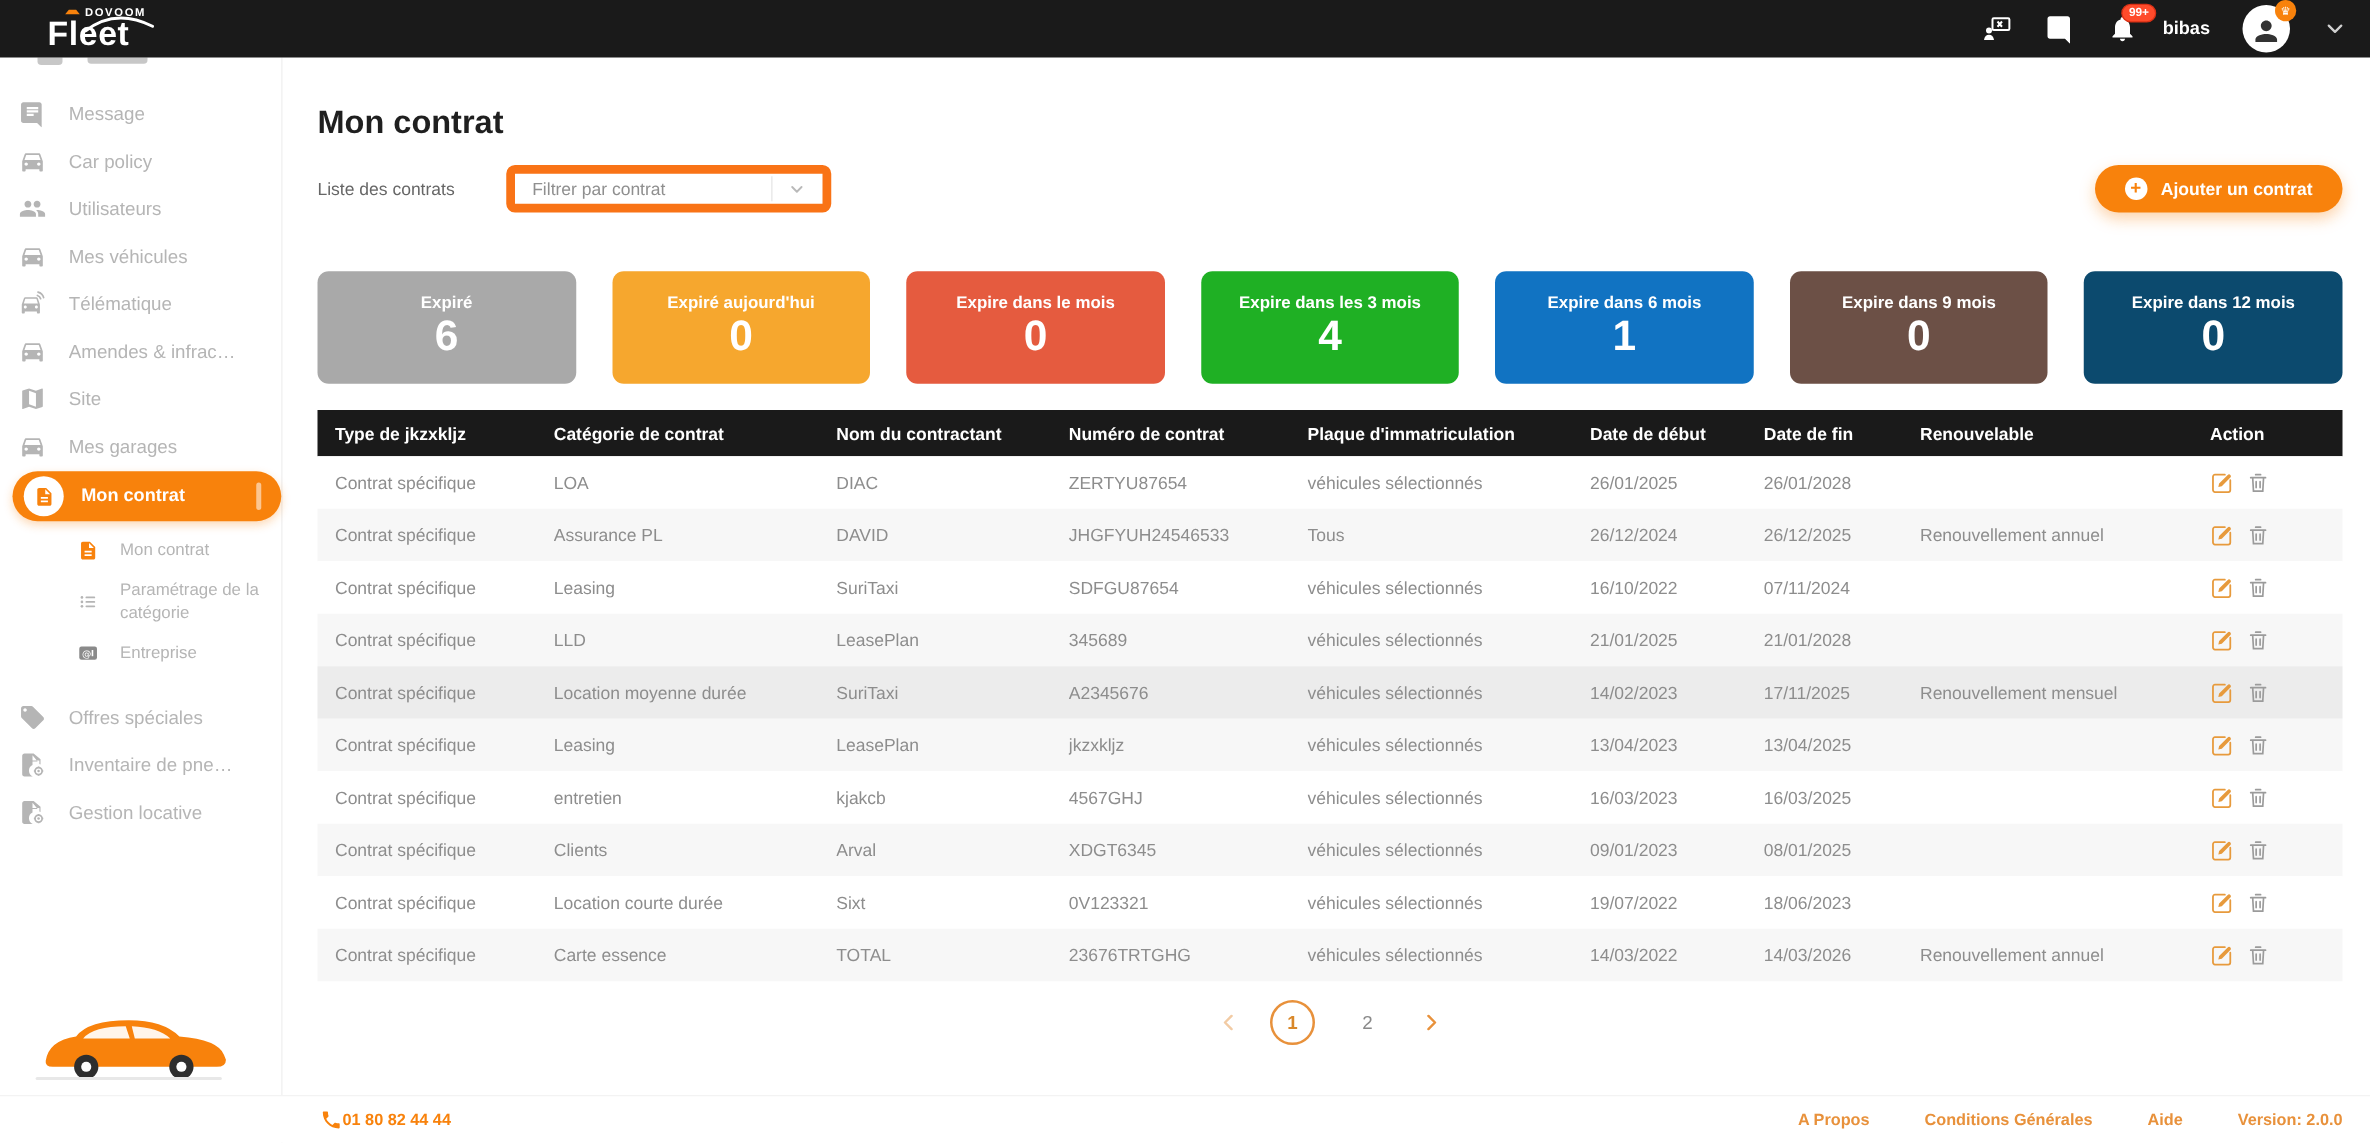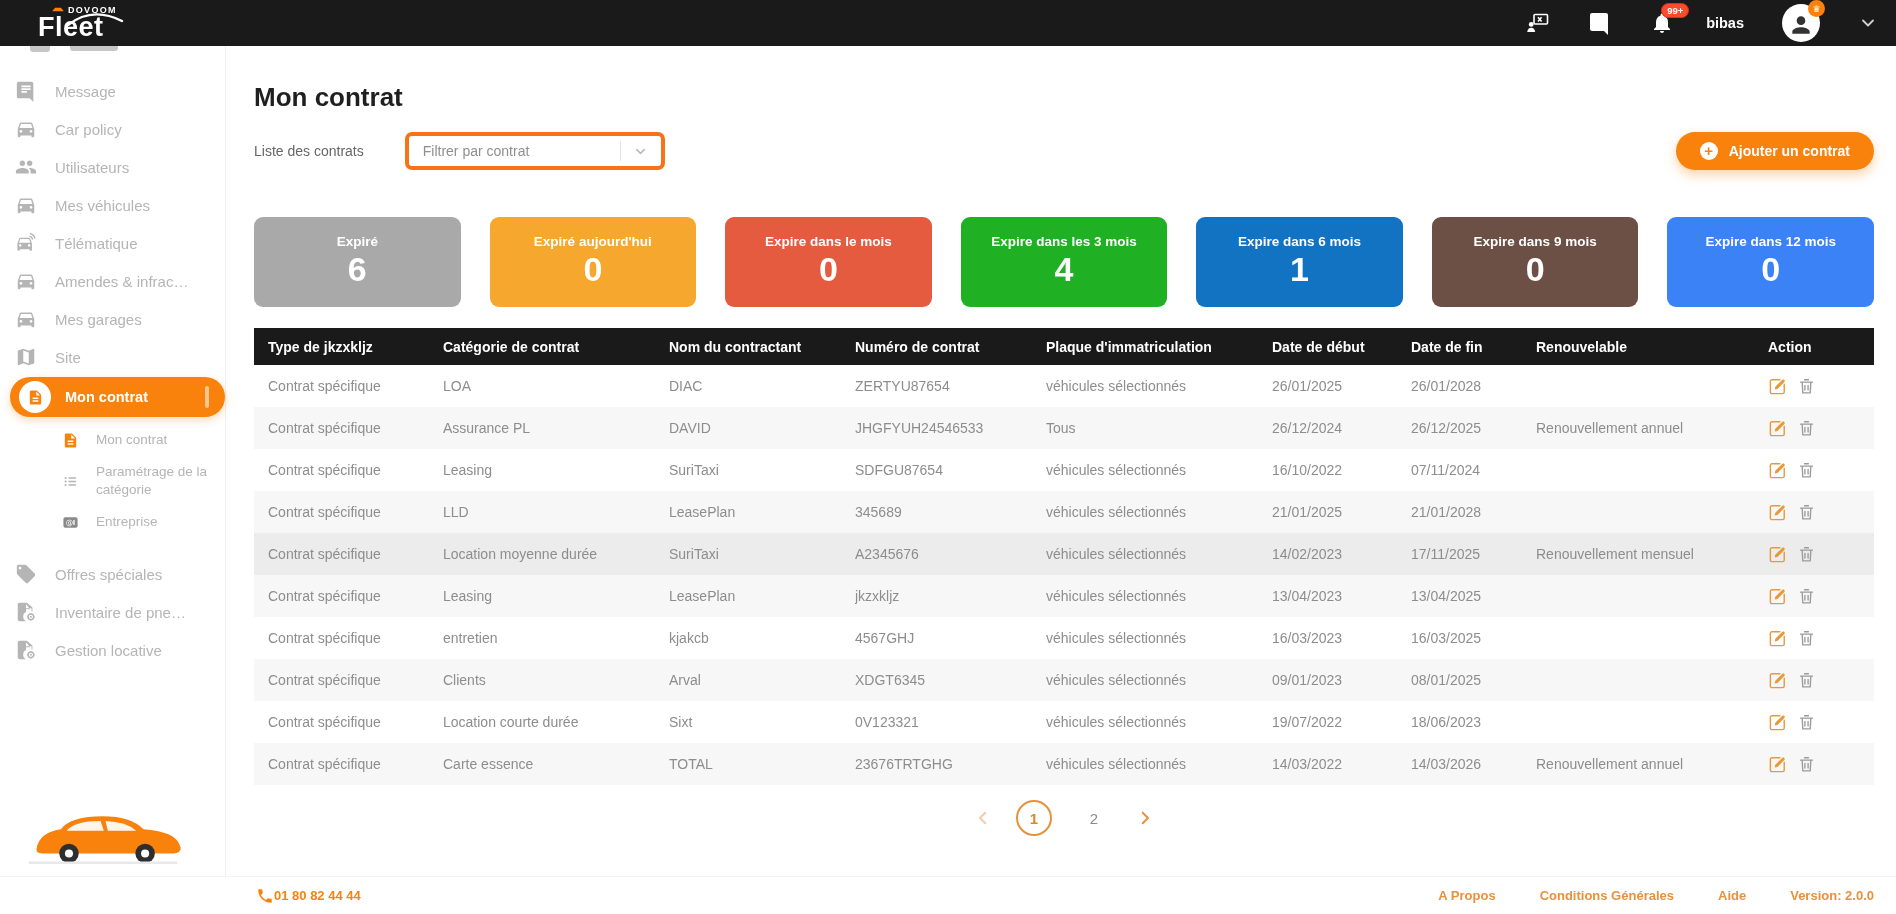--- a/index.html
+++ b/index.html
@@ -7,21 +7,21 @@
     font-family:"Liberation Sans", sans-serif; }
 
   
   .topbar{ position:absolute; top:0; left:0; right:0; height:46px; background:#1a1a1a;
     display:flex; align-items:center; padding:0 18px 0 38px; z-index:10; }
   .brand{ position:relative; line-height:1; color:#fff; }
   .brand-top{ display:flex; align-items:center; gap:3px; font-size:9px; font-weight:700;
     letter-spacing:1.3px; margin-left:13px; }
   .brand-name{ font-size:27px; font-weight:800; letter-spacing:.5px; margin-top:-1px; }
   .swoosh{ position:absolute; left:28px; top:7px; width:58px; height:14px; }
-  .top-actions{ margin-left:auto; display:flex; align-items:center; gap:38px; }
+  .top-actions{ margin-left:auto; display:flex; align-items:center; gap:26px; }
   .tb-icon{ position:relative; width:24px; height:24px; color:#fff; cursor:pointer; }
   .tb-icon svg{ width:24px; height:24px; }
   .nbadge{ position:absolute; top:-8px; left:11px; background:#ff4b2b; border:1px solid #da3015;
     color:#fff; font-size:9.5px; font-weight:700; border-radius:9px; padding:1.5px 5px; line-height:1; }
   .tb-user{ color:#fff; font-size:14.5px; font-weight:700; margin-left:-6px;}
   .avatar{ position:relative; width:38px; height:38px; border-radius:50%; background:#fff;
     display:flex; align-items:center; justify-content:center; color:#333; cursor:pointer;}
   .avatar > svg{ width:26px; height:26px; margin-top:4px;}
   .crown{ position:absolute; top:-4px; right:-5px; width:17px; height:17px; background:#F8820C;
     border-radius:50%; color:#fff; font-size:9px; display:flex; align-items:center; justify-content:center;}
@@ -58,21 +58,21 @@
   .pill-bar{ position:absolute; right:16px; top:9px; width:4px; height:22px; border-radius:2px;
     background:rgba(255,255,255,.55); }
   .side-car{ position:absolute; left:22px; bottom:44px; width:162px; height:72px; }
 
   
   .main{ position:absolute; left:226px; top:46px; right:0; bottom:38px; background:#fff;
     padding:0 22px 0 28px; overflow:hidden; }
   h1.page-title{ margin-top:36px; font-size:26px; font-weight:700; color:#1f1f1f; }
   .filter-row{ display:flex; align-items:center; margin-top:19px; }
   .filter-label{ font-size:14px; color:#666; margin-right:41px; }
-  .select{ width:260px; height:38px; border:4px solid #f97316; border-radius:7px;
+  .select{ width:260px; height:38px; border:7px solid #f97316; border-radius:7px;
     display:flex; align-items:center; cursor:pointer; background:#fff;}
   .select .ph{ padding-left:14px; color:#8f8f8f; font-size:14px; flex:1;}
   .select .sep{ width:1px; height:20px; background:#e5e5e5;}
   .select .chev{ width:40px; display:flex; align-items:center; justify-content:center; color:#b9b9b9;}
   .select .chev svg{ width:15px; height:15px;}
   .add-btn{ margin-left:auto; height:38px; border:none; border-radius:19px; background:#F8820C;
     color:#fff; font-family:inherit; font-size:14px; font-weight:700; display:flex; align-items:center;
     gap:11px; padding:0 24px; cursor:pointer; box-shadow:0 5px 12px rgba(248,130,12,.35);}
   .plus-circle{ width:18px; height:18px; border-radius:50%; background:#fff; color:#F8820C;
     font-size:15px; font-weight:800; display:flex; align-items:center; justify-content:center; line-height:1; padding-bottom:1px;}
@@ -209,29 +209,29 @@
         <span class="lbl">Télématique</span>
       </div>
       <div class="side-item">
         <span class="icon "><svg viewBox="0 0 24 24" fill="currentColor">
             <path d="M18.92 6.01C18.72 5.42 18.16 5 17.5 5h-11c-.66 0-1.21.42-1.42 1.01L3 12v8c0 .55.45 1 1 1h1c.55 0 1-.45 1-1v-1h12v1c0 .55.45 1 1 1h1c.55 0 1-.45 1-1v-8l-2.08-5.99zM6.5 16c-.83 0-1.5-.67-1.5-1.5S5.67 13 6.5 13s1.5.67 1.5 1.5S7.33 16 6.5 16zm11 0c-.83 0-1.5-.67-1.5-1.5s.67-1.5 1.5-1.5 1.5.67 1.5 1.5-.67 1.5-1.5 1.5zM5 11l1.5-4.5h11L19 11H5z"></path>
           </svg></span>
         <span class="lbl">Amendes &amp; infrac…</span>
       </div>
       <div class="side-item">
         <span class="icon "><svg viewBox="0 0 24 24" fill="currentColor">
+            <path d="M20.5 3l-.16.03L15 5.1 9 3 3.36 4.9c-.21.07-.36.25-.36.48V20.5c0 .28.22.5.5.5l.16-.03L9 18.9l6 2.1 5.64-1.9c.21-.07.36-.25.36-.48V3.5c0-.28-.22-.5-.5-.5zM15 19l-6-2.11V5l6 2.11V19z"></path>
+          </svg></span>
+        <span class="lbl">Site</span>
+      </div>
+      <div class="side-item">
+        <span class="icon "><svg viewBox="0 0 24 24" fill="currentColor">
             <path d="M18.92 6.01C18.72 5.42 18.16 5 17.5 5h-11c-.66 0-1.21.42-1.42 1.01L3 12v8c0 .55.45 1 1 1h1c.55 0 1-.45 1-1v-1h12v1c0 .55.45 1 1 1h1c.55 0 1-.45 1-1v-8l-2.08-5.99zM6.5 16c-.83 0-1.5-.67-1.5-1.5S5.67 13 6.5 13s1.5.67 1.5 1.5S7.33 16 6.5 16zm11 0c-.83 0-1.5-.67-1.5-1.5s.67-1.5 1.5-1.5 1.5.67 1.5 1.5-.67 1.5-1.5 1.5zM5 11l1.5-4.5h11L19 11H5z"></path>
           </svg></span>
         <span class="lbl">Mes garages</span>
-      </div>
-      <div class="side-item">
-        <span class="icon "><svg viewBox="0 0 24 24" fill="currentColor">
-            <path d="M20.5 3l-.16.03L15 5.1 9 3 3.36 4.9c-.21.07-.36.25-.36.48V20.5c0 .28.22.5.5.5l.16-.03L9 18.9l6 2.1 5.64-1.9c.21-.07.36-.25.36-.48V3.5c0-.28-.22-.5-.5-.5zM15 19l-6-2.11V5l6 2.11V19z"></path>
-          </svg></span>
-        <span class="lbl">Site</span>
       </div>
       <div class="active-pill">
         <span class="circ">
           <svg viewBox="0 0 24 24" fill="currentColor">
             <path d="M14 2H6c-1.1 0-2 .9-2 2v16c0 1.1.9 2 2 2h12c1.1 0 2-.9 2-2V8l-6-6zm2 16H8v-2h8v2zm0-4H8v-2h8v2zm-3-5V3.5L18.5 9H13z"></path>
           </svg>
         </span>
         <span class="lbl">Mon contrat</span>
         <span class="pill-bar"></span>
       </div>
@@ -335,21 +335,21 @@
         <span class="c-value">4</span>
       </div>
       <div class="card" style="background: rgb(17, 115, 194);">
         <span class="c-label">Expire dans 6 mois</span>
         <span class="c-value">1</span>
       </div>
       <div class="card" style="background: rgb(108, 80, 70);">
         <span class="c-label">Expire dans 9 mois</span>
         <span class="c-value">0</span>
       </div>
-      <div class="card" style="background: #3b82f6;">
+      <div class="card" style="background: #0c4a6e;">
         <span class="c-label">Expire dans 12 mois</span>
         <span class="c-value">0</span>
       </div>
     </div>
 
   <div class="table" id="table">
       <div class="thead">
         <span class="cell">Type de jkzxkljz</span>
         <span class="cell">Catégorie de contrat</span>
         <span class="cell">Nom du contractant</span>

